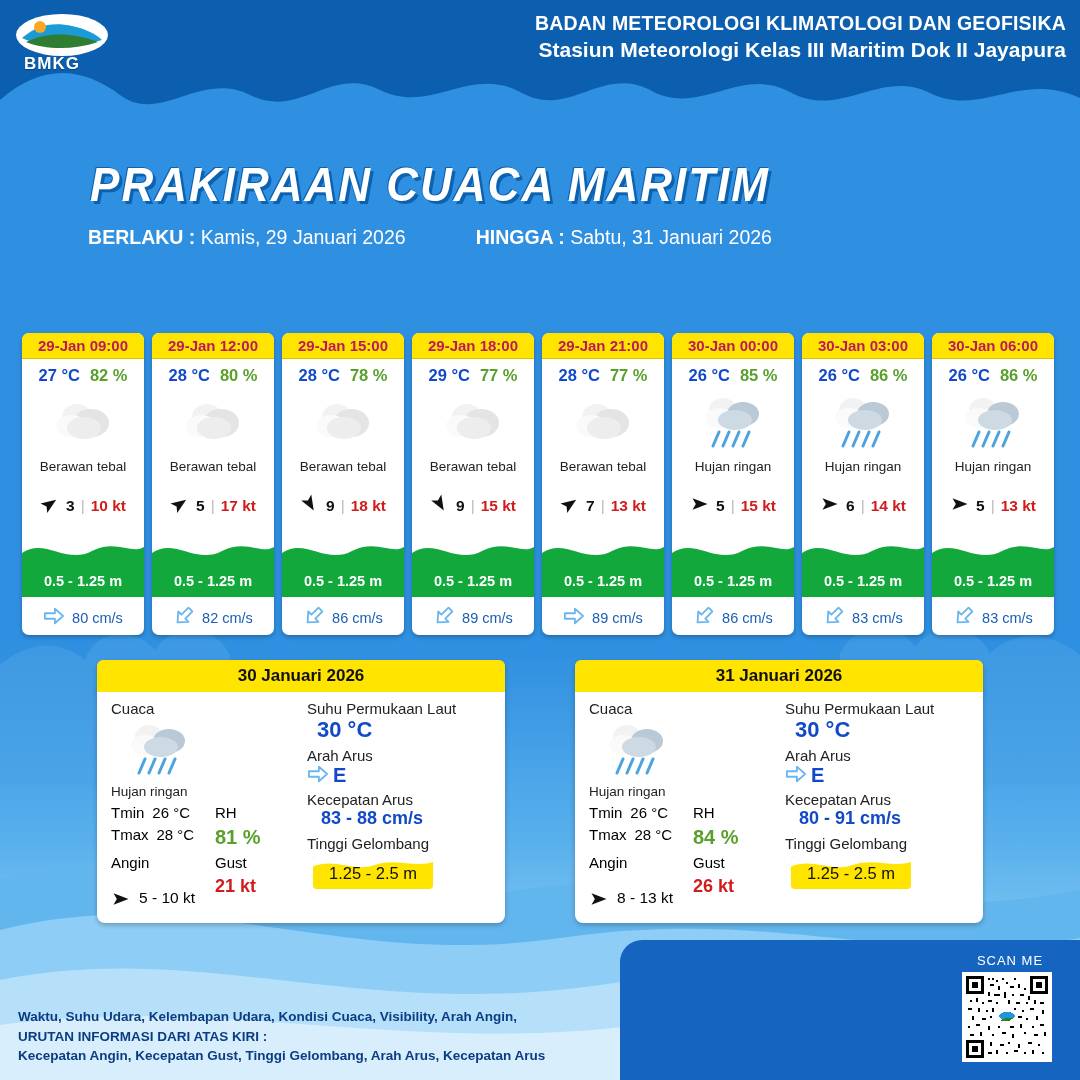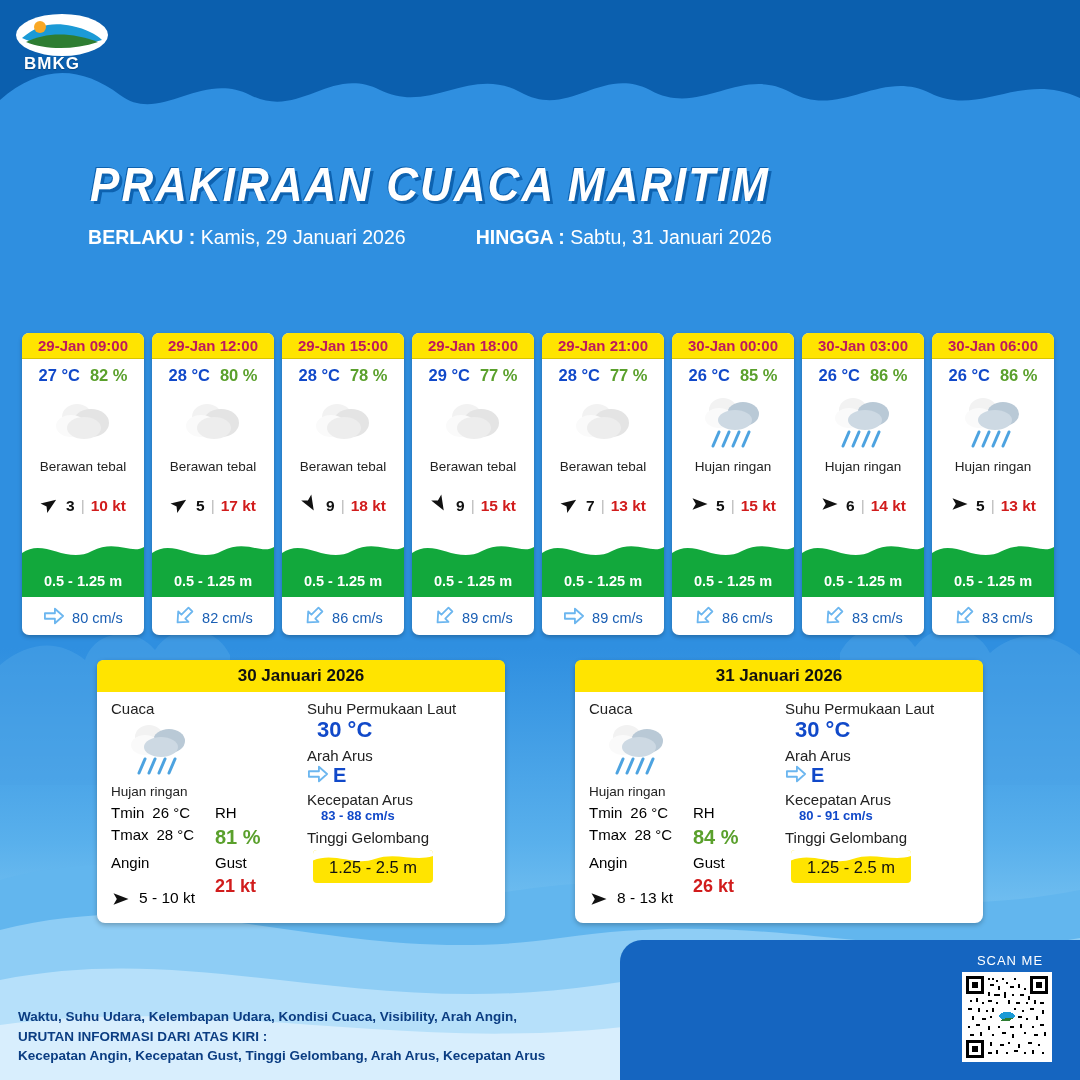--- a/index.html
+++ b/index.html
@@ -103,21 +103,21 @@
   .day-left { width:190px; }
   .day-right { flex:1; padding-left:6px; }
   .lbl { color:#222; }
   .cond-s { font-size:13.5px; color:#222; margin-top:2px; }
   .kv2 { display:flex; margin-top:5px; }
   .col-a { width:96px; }
   .rh-val { color:#5aa02c; font-weight:bold; font-size:20px; }
   .gust-val { color:#d11c1c; font-weight:bold; font-size:18px; }
   .sst { color:#1149c9; font-weight:bold; font-size:22px; margin-left:10px;}
   .arus-dir { color:#1149c9; font-weight:bold; font-size:20px; margin-left:14px;}
-  .arus-sp { color:#1149c9; font-weight:bold; font-size:13px; margin-left:14px;}
+  .arus-sp { color:#1149c9; font-weight:bold; font-size:18px; margin-left:14px;}
   .tg-badge {
     margin-top:4px; margin-left:6px; background:#ffe400; border-radius:4px;
     display:inline-block; padding:8px 16px 6px 16px; font-size:16.5px; color:#111; position:relative;
     overflow:hidden;
   }
   .wind-line { display:flex; gap:8px; margin-top:13px; font-size:15.5px; }
   
   .footer-note {
     position:absolute; z-index:7; left:18px; bottom:14px; color:#0b3d82;
     font-size:13.5px; font-weight:bold; line-height:1.45;
@@ -159,20 +159,24 @@
 
 <div class="header">
   <div class="logo">
     <svg width="96" height="46" viewBox="0 0 96 46">
       <ellipse cx="48" cy="23" rx="46" ry="21" fill="#ffffff"></ellipse>
       <path d="M8,26 C24,12 40,10 58,14 C72,17 82,22 88,28 C70,34 28,36 8,26 Z" fill="#1b9ad6"></path>
       <path d="M12,30 C32,20 58,20 84,30 C60,38 32,38 12,30 Z" fill="#2e7d32"></path>
       <circle cx="26" cy="15" r="6" fill="#f9a825"></circle>
     </svg>
     <div class="logo-text">BMKG</div>
+  </div>
+  <div class="hdr-lines">
+    <div class="l1">BADAN METEOROLOGI KLIMATOLOGI DAN GEOFISIKA</div>
+    <div class="l2">Stasiun Meteorologi Kelas III Maritim Dok II Jayapura</div>
   </div>
 </div>
 
 <div class="title-wrap">
   <div class="title-main">PRAKIRAAN CUACA MARITIM</div>
   <div class="validity">
     <div>
       <b>BERLAKU</b><b> : </b><span class="val">Kamis, 29 Januari 2026</span>
     </div>
     <div>

